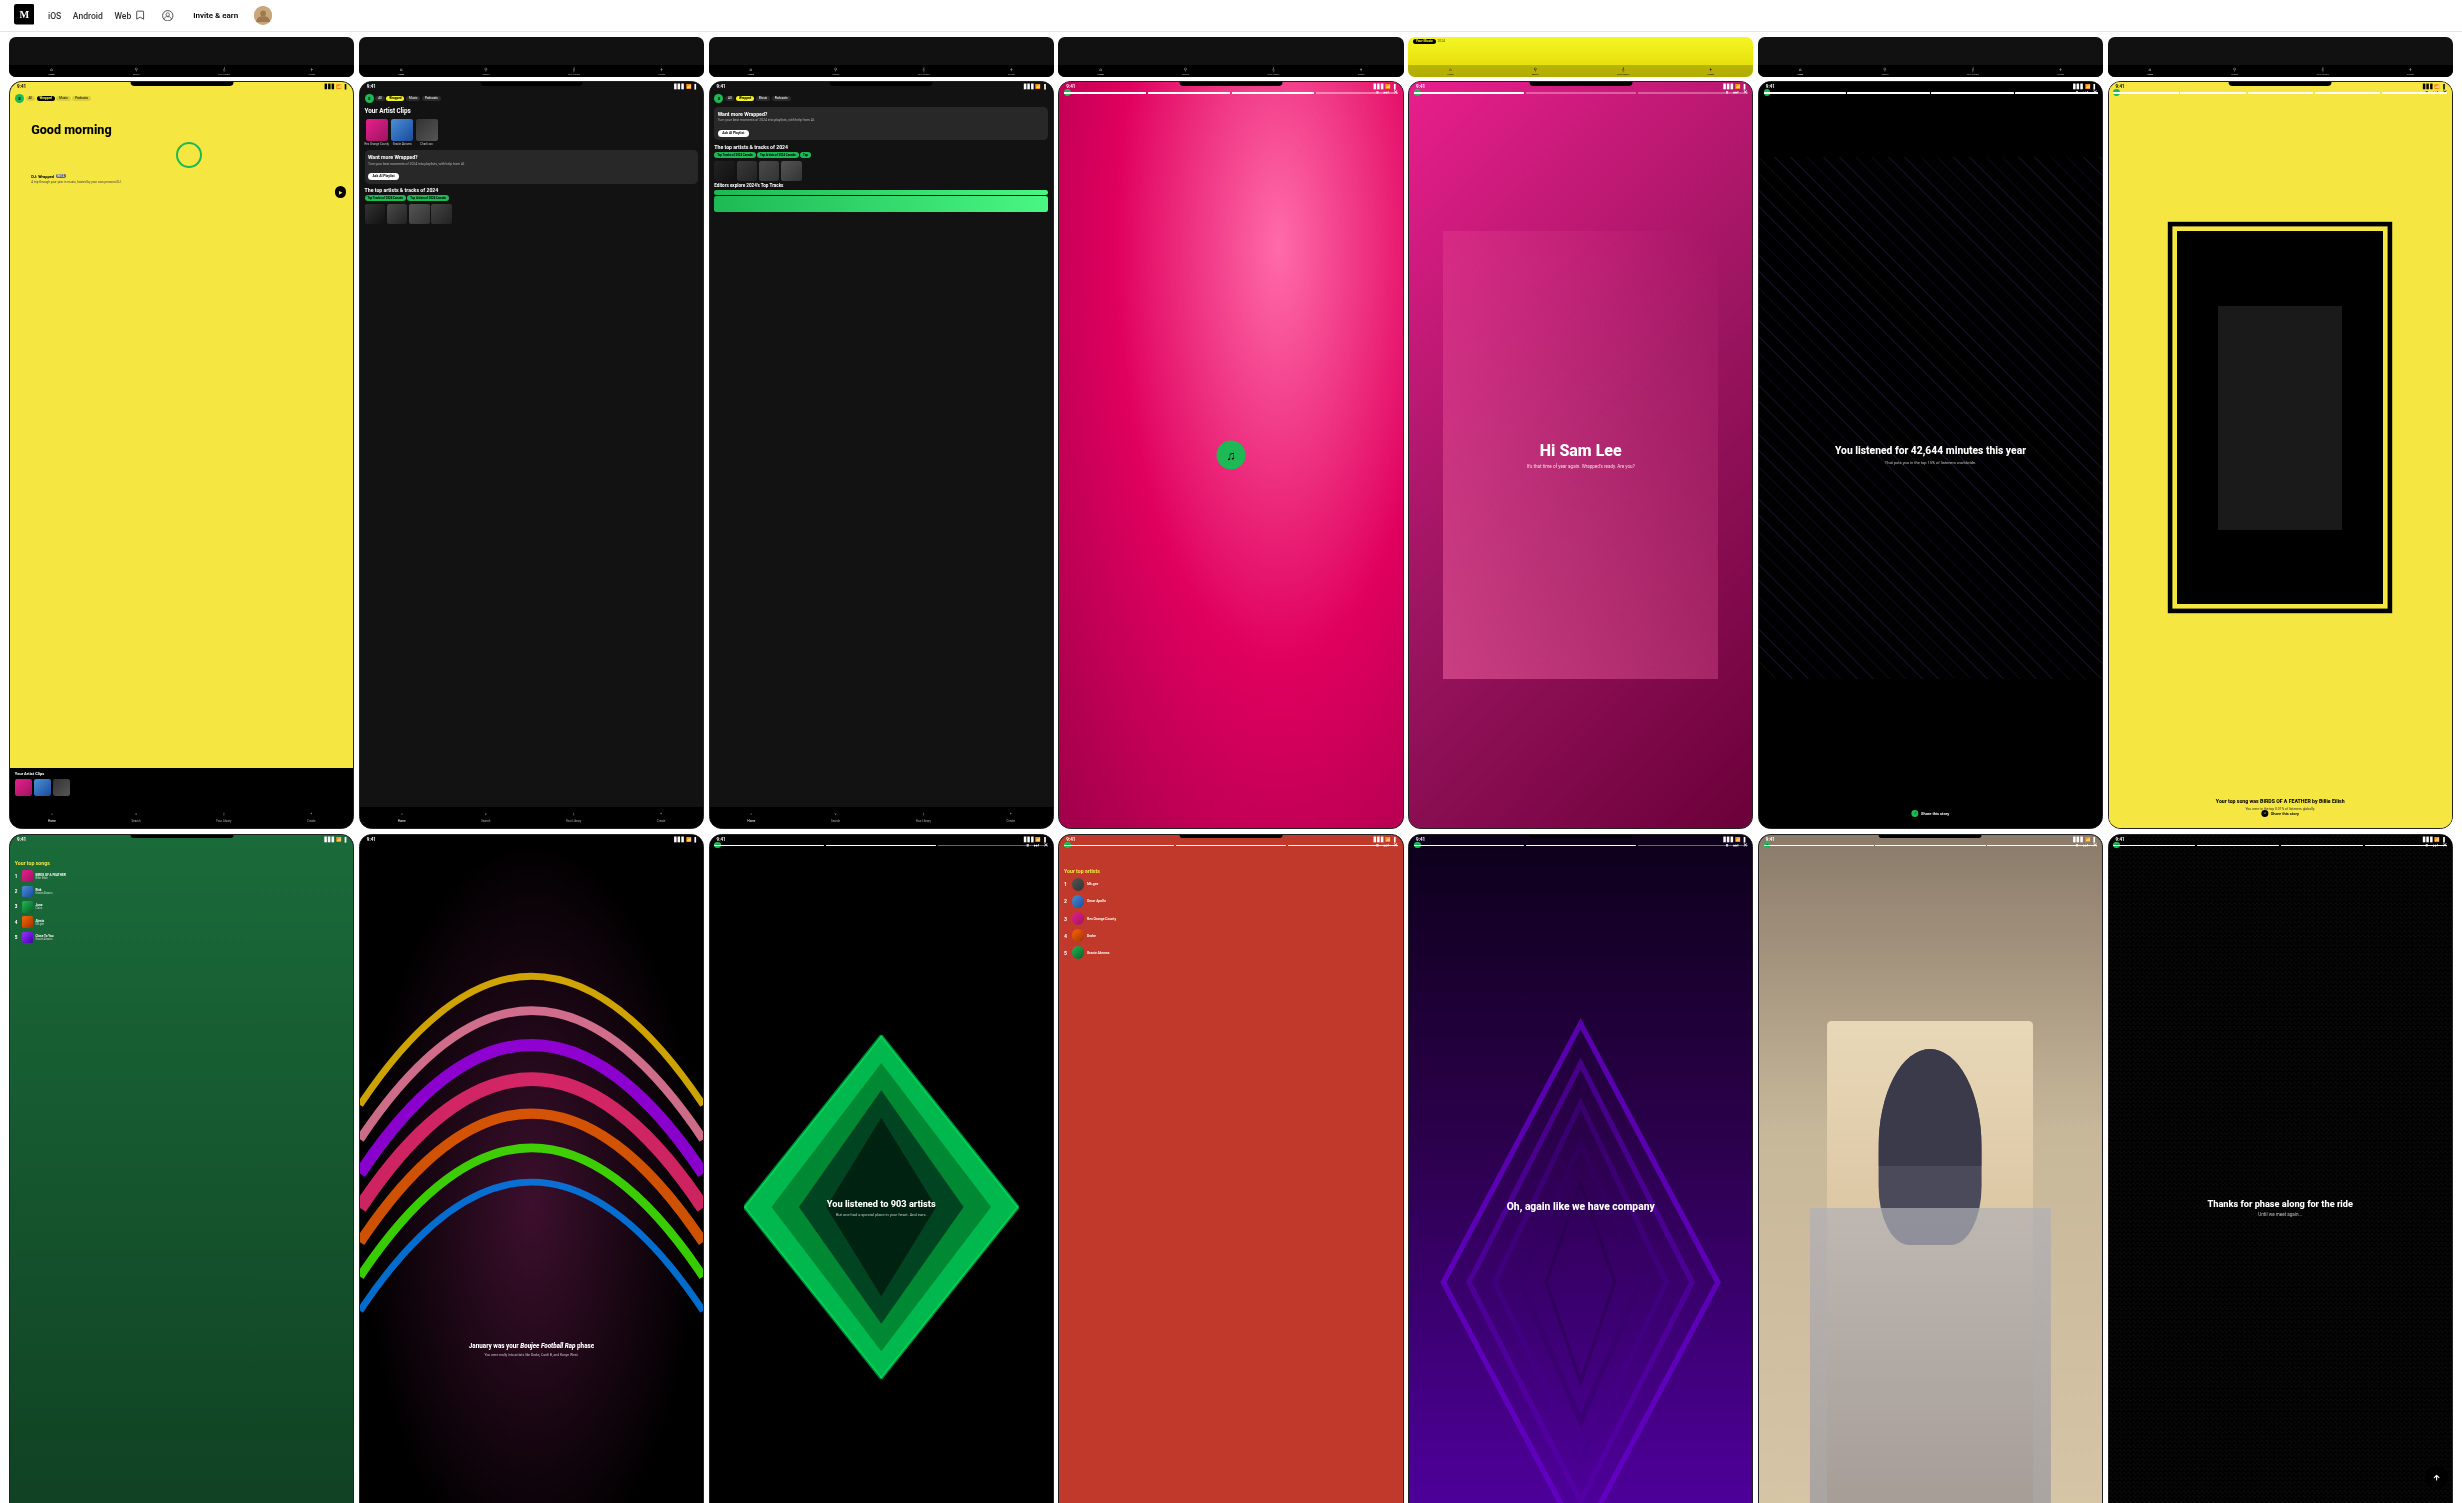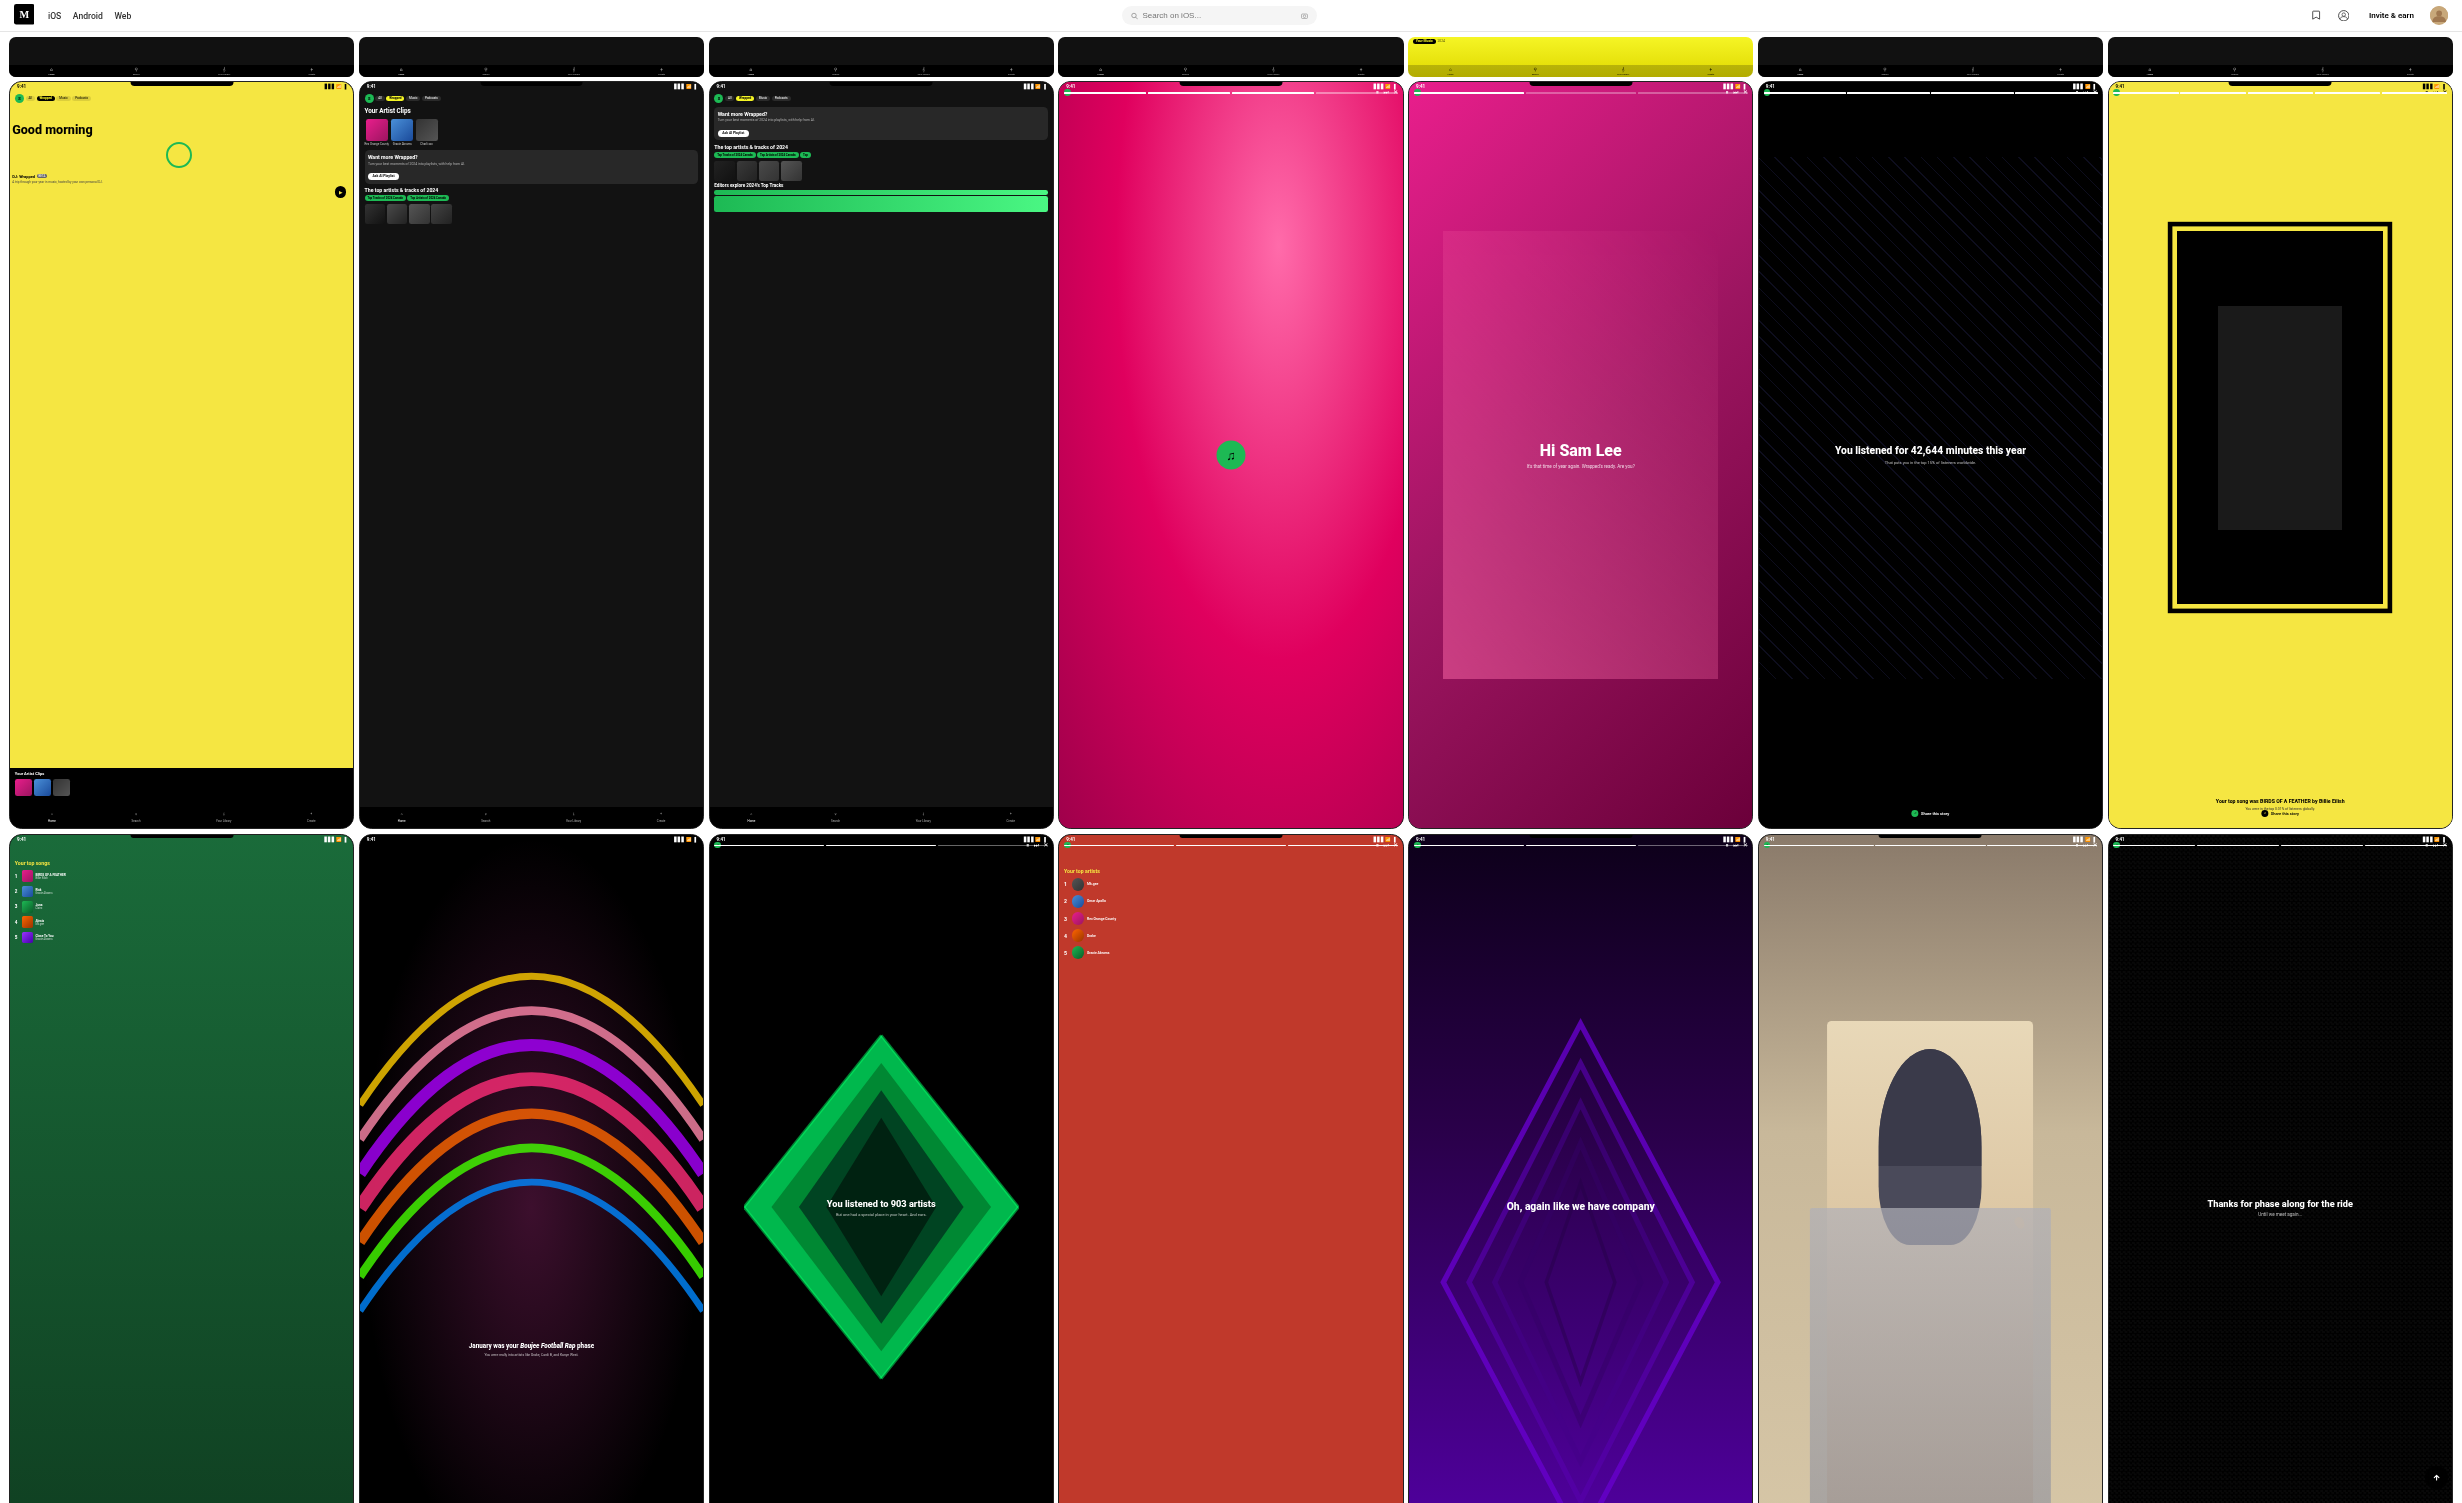--- a/index.html
+++ b/index.html
@@ -580,33 +580,20 @@
       <text x="18" y="25" text-anchor="middle" fill="#fff" font-size="18" font-weight="900" font-family="serif">M</text>
     </svg>
   </div>
 
   <div class="navbar-links">
     <a class="navbar-link">iOS</a>
     <a class="navbar-link">Android</a>
     <a class="navbar-link">Web</a>
   </div>
 
-  <div class="navbar-search">
-    <div class="search-bar">
-      <svg width="8" height="8" viewBox="0 0 14 14">
-        <circle cx="6" cy="6" r="4.5" stroke="#888" stroke-width="1.5" fill="none"></circle>
-        <line x1="9.5" y1="9.5" x2="13" y2="13" stroke="#888" stroke-width="1.5" stroke-linecap="round"></line>
-      </svg>
-      <input type="text" placeholder="Search on iOS..." style="">
-      <svg width="8" height="8" viewBox="0 0 14 14">
-        <rect x="1" y="3" width="12" height="9" rx="2" stroke="#888" stroke-width="1.2" fill="none"></rect>
-        <circle cx="7" cy="7.5" r="2.5" stroke="#888" stroke-width="1.2" fill="none"></circle>
-      </svg>
-    </div>
-  </div>
 
   <div class="navbar-right">
     <div class="nav-icon-btn">
       <svg width="10.3" height="10.3" viewBox="0 0 18 18">
         <path d="M4 2h10a1 1 0 011 1v13l-6-3.5L3 16V3a1 1 0 011-1z" stroke="#333" stroke-width="1.5" fill="none"></path>
       </svg>
     </div>
     <div class="nav-icon-btn">
       <svg width="11.5" height="11.5" viewBox="0 0 20 20">
         <circle cx="10" cy="10" r="9" stroke="#333" stroke-width="1.5" fill="none"></circle>
@@ -799,21 +786,21 @@
 
         <div style="position:absolute;top:11.5px;left:4.6px;right:4.6px;display:flex;align-items:center;gap:1.7px;z-index:10;">
           <div style="width:9.2px;height:9.2px;border-radius:50%;background:#1db954;display:flex;align-items:center;justify-content:center;font-size:4px;color:#000;font-weight:700;">S</div>
           <div style="background:rgba(0,0,0,0.1);border-radius:11.5px;padding:0.6px 2.9px;font-size:3.1px;color:#000;">All</div>
           <div style="background:#000;border-radius:11.5px;padding:0.6px 2.9px;font-size:3.1px;color:#f5f525;font-weight:700;">Wrapped</div>
           <div style="background:rgba(0,0,0,0.1);border-radius:11.5px;padding:0.6px 2.9px;font-size:3.1px;color:#000;">Music</div>
           <div style="background:rgba(0,0,0,0.1);border-radius:11.5px;padding:0.6px 2.9px;font-size:3.1px;color:#000;">Podcasts</div>
         </div>
 
         <div style="background:#f5e642;position:absolute;top:0;left:0;right:0;bottom:29px;overflow:hidden;">
-          <div style="position:absolute;top:29px;left:2px;right:6.9px;">
+          <div style="position:absolute;top:29px;left:21px;right:6.9px;">
             <div style="font-size:12.6px;font-weight:800;color:#000;line-height:1.1;margin-top:11.5px;">Good morning</div>
 
             <div style="width:26px;height:26px;border:2.3px solid #1db954;border-radius:50%;margin:5.7px auto;"></div>
 
             <div style="margin-top:2.3px;">
               <div style="display:flex;align-items:center;gap:1.7px;">
                 <span style="font-size:4px;font-weight:700;color:#000;">DJ: Wrapped</span>
                 <span style="background:#666;border-radius:1.7px;padding:0px 1.7px;font-size:2.9px;color:#fff;">BETA</span>
               </div>
               <div style="font-size:3.1px;color:#444;margin-top:1.1px;line-height:1.3;">A trip through your year in music, hosted by your own personal DJ.</div>

